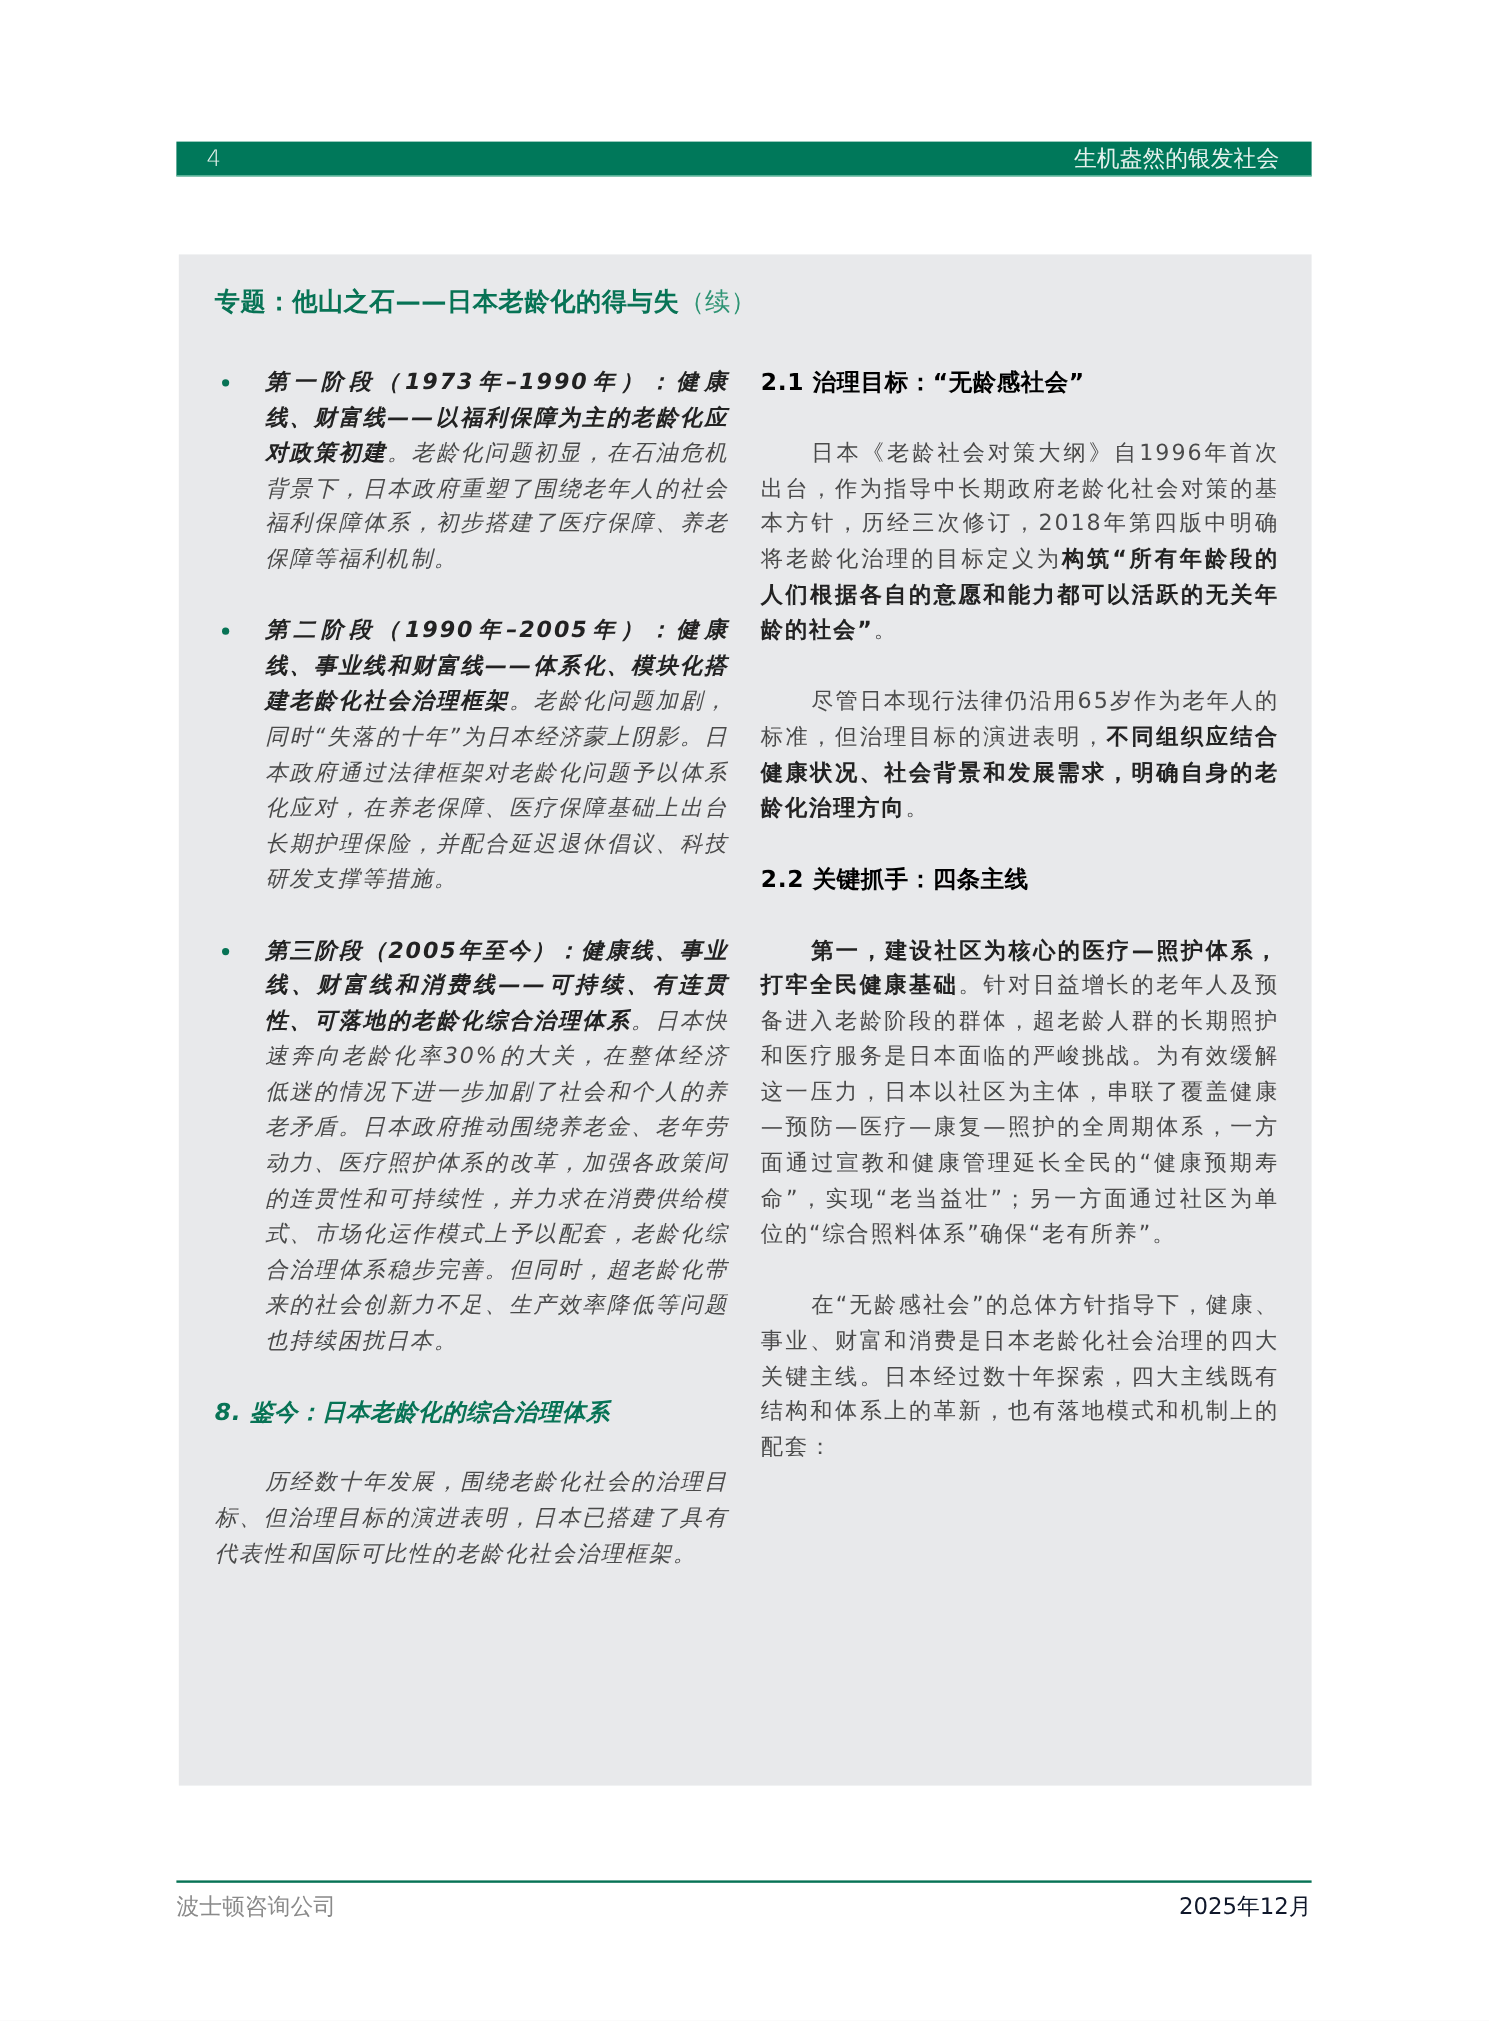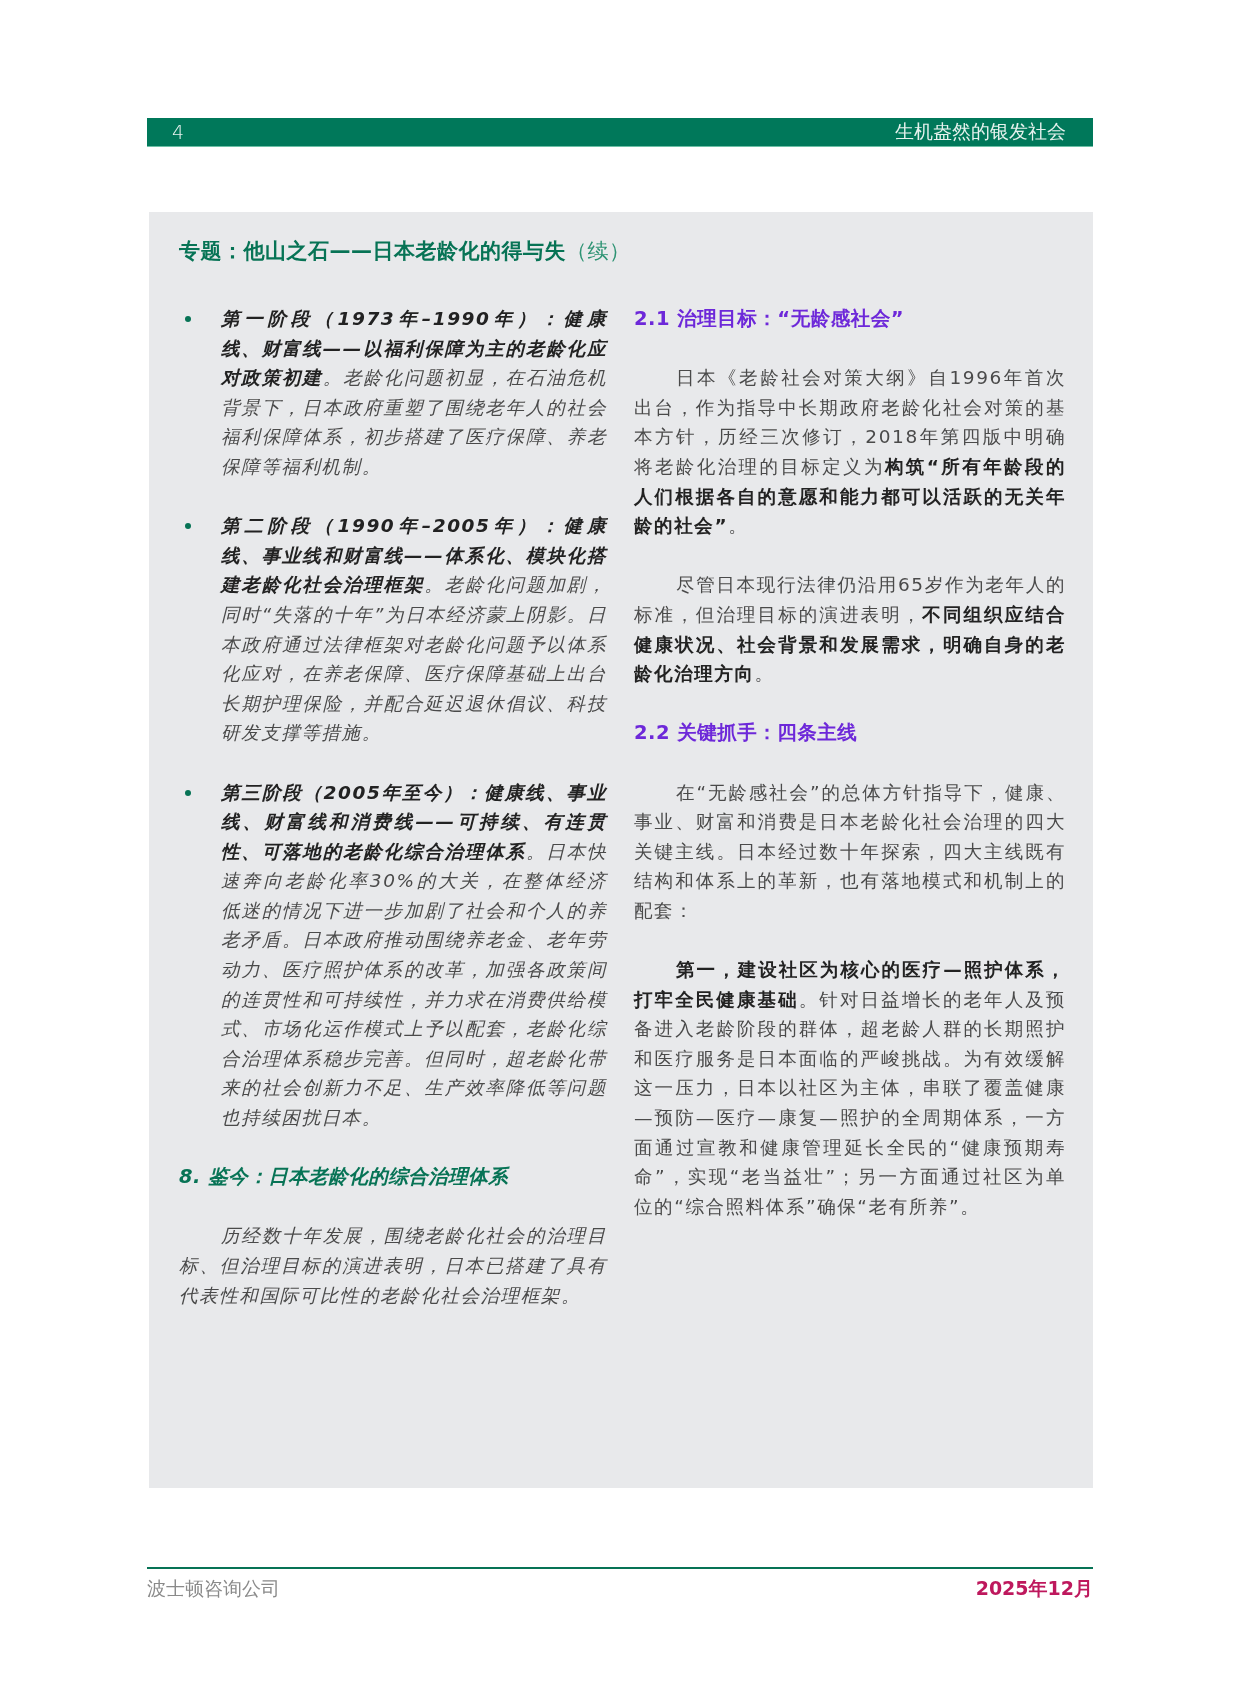--- a/index.html
+++ b/index.html
@@ -27,27 +27,27 @@
   .col { position: absolute; font-size: 18.5px; line-height: 29.6px; color: #4a4a4a; letter-spacing: 1.6px; text-align: justify; }
   .col-left { left: 179px; top: 304px; width: 428px; font-style: italic; }
   .col-right { left: 634px; top: 304px; width: 432px; }
   .bullet { position: relative; padding-left: 42px; margin-bottom: 29.6px; }
   .bullet-dot {
     position: absolute; left: 6px; top: 12px; width: 6px; height: 6px; border-radius: 50%;
     background: #077355;
   }
   b, .strong { color: #222; font-weight: bold; }
   .section-head-green { color: #077355; font-weight: bold; font-size: 19.5px; letter-spacing: 0.5px; margin: 0 0 29.6px 0; line-height: 29.6px; }
-  .section-head-dark { color: #6d28d9; font-weight: bold; font-size: 19.5px; letter-spacing: 0.5px; margin: 0 0 29.6px 0; line-height: 29.6px; }
+  .section-head-dark { color: #000000; font-weight: bold; font-size: 19.5px; letter-spacing: 0.5px; margin: 0 0 29.6px 0; line-height: 29.6px; }
   .para { text-indent: 42px; margin: 0 0 29.6px 0; }
   .footer-rule {
     position: absolute; left: 147px; top: 1567px; width: 946px; height: 2px; background: #077355;
   }
   .footer-left { position: absolute; left: 147px; top: 1576px; font-size: 19px; color: #8a8a8a; text-align: center; }
-  .footer-right { position: absolute; right: 148px; top: 1576px; font-size: 19px; color: #be185d; font-weight: bold; }
+  .footer-right { position: absolute; right: 148px; top: 1576px; font-size: 19px; color: #0f172a; }
 </style>
 </head>
 <body>
 
 <div class="header-bar">
   <span>4</span>
   <span>生机盎然的银发社会</span>
 </div>
 
 <div class="panel"></div>
@@ -71,19 +71,19 @@
   </div>
   <div class="section-head-green">8. 鉴今：日本老龄化的综合治理体系</div>
   <p class="para">历经数十年发展，围绕老龄化社会的治理目标、但治理目标的演进表明，日本已搭建了具有代表性和国际可比性的老龄化社会治理框架。</p>
 </div>
 
 <div class="col col-right">
   <div class="section-head-dark">2.1 治理目标：“无龄感社会”</div>
   <p class="para"><span>日本《老龄社会对策大纲》自1996年首次出台，作为指导中长期政府老龄化社会对策的基本方针，历经三次修订，2018年第四版中明确将老龄化治理的目标定义为</span><b>构筑“所有年龄段的人们根据各自的意愿和能力都可以活跃的无关年龄的社会”</b><span>。</span></p>
   <p class="para"><span>尽管日本现行法律仍沿用65岁作为老年人的标准，但治理目标的演进表明，</span><b>不同组织应结合健康状况、社会背景和发展需求，明确自身的老龄化治理方向</b><span>。</span></p>
   <div class="section-head-dark">2.2 关键抓手：四条主线</div>
+  <p class="para"><b>第一，建设社区为核心的医疗—照护体系，打牢全民健康基础</b><span>。针对日益增长的老年人及预备进入老龄阶段的群体，超老龄人群的长期照护和医疗服务是日本面临的严峻挑战。为有效缓解这一压力，日本以社区为主体，串联了覆盖健康—预防—医疗—康复—照护的全周期体系，一方面通过宣教和健康管理延长全民的“健康预期寿命”，实现“老当益壮”；另一方面通过社区为单位的“综合照料体系”确保“老有所养”。</span></p>
   <p class="para">在“无龄感社会”的总体方针指导下，健康、事业、财富和消费是日本老龄化社会治理的四大关键主线。日本经过数十年探索，四大主线既有结构和体系上的革新，也有落地模式和机制上的配套：</p>
-  <p class="para"><b>第一，建设社区为核心的医疗—照护体系，打牢全民健康基础</b><span>。针对日益增长的老年人及预备进入老龄阶段的群体，超老龄人群的长期照护和医疗服务是日本面临的严峻挑战。为有效缓解这一压力，日本以社区为主体，串联了覆盖健康—预防—医疗—康复—照护的全周期体系，一方面通过宣教和健康管理延长全民的“健康预期寿命”，实现“老当益壮”；另一方面通过社区为单位的“综合照料体系”确保“老有所养”。</span></p>
 </div>
 
 <div class="footer-rule"></div>
 <div class="footer-left">波士顿咨询公司</div>
 <div class="footer-right">2025年12月</div>
 
 </body></html>

